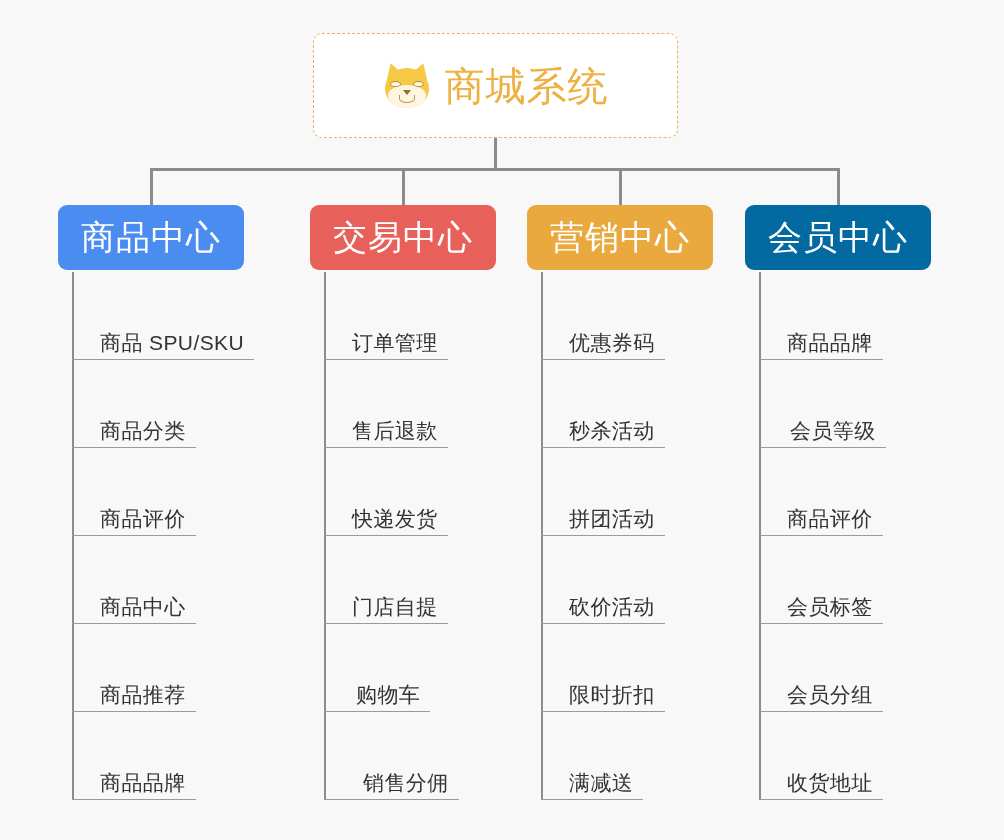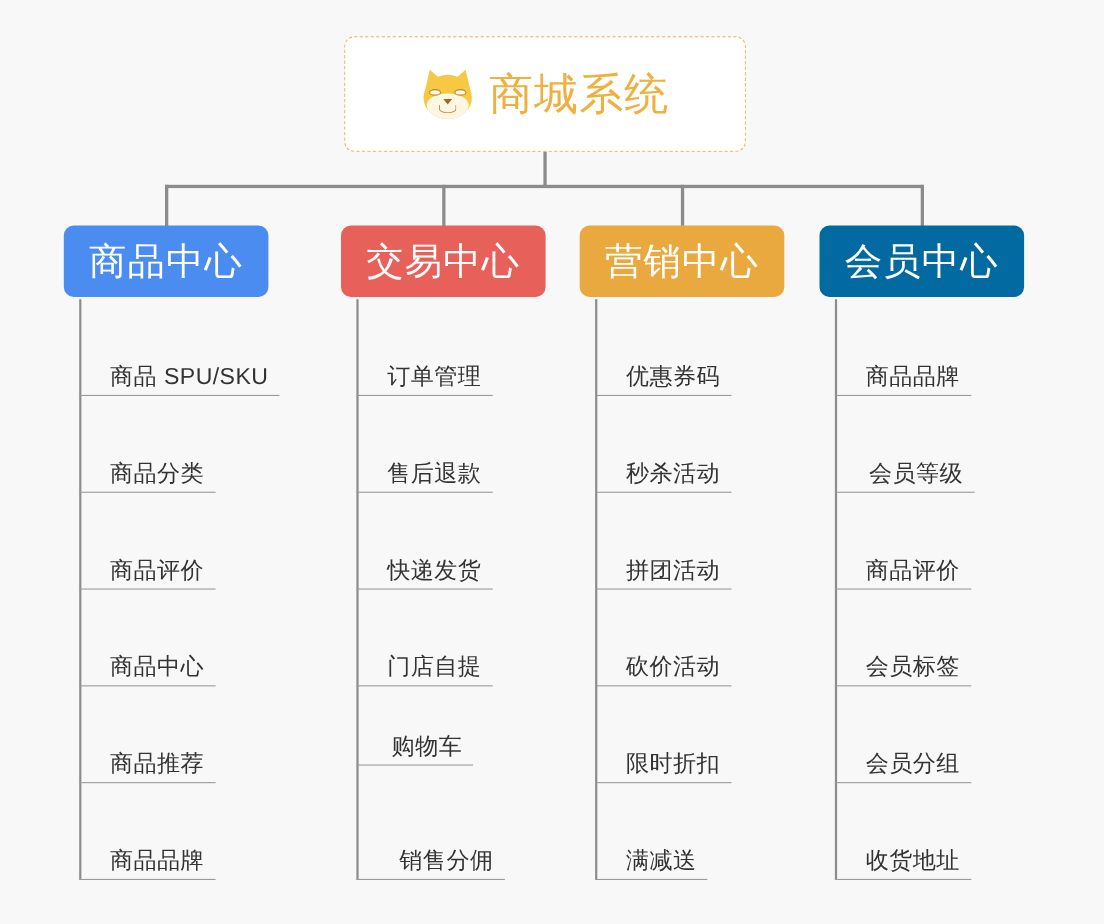--- a/index.html
+++ b/index.html
@@ -262,21 +262,21 @@
           </li>
           <li class="leaf" style="top: 88px;">
             <span class="leaf-label">售后退款</span>
           </li>
           <li class="leaf" style="top: 176px;">
             <span class="leaf-label">快递发货</span>
           </li>
           <li class="leaf" style="top: 264px;">
             <span class="leaf-label">门店自提</span>
           </li>
-          <li class="leaf" style="top: 336px; padding-left: 32px;">
+          <li class="leaf" style="top: 352px; padding-left: 32px;">
             <span class="leaf-label">购物车</span>
           </li>
           <li class="leaf" style="top: 440px; padding-left: 39px;">
             <span class="leaf-label">销售分佣</span>
           </li>
         </ul>
       </div>
       <div class="column" style="left: 527px;">
         <div class="col-header" style="background: rgb(234, 169, 63); font-family: Liberation Mono, monospace;">
           <span>营销中心</span>

